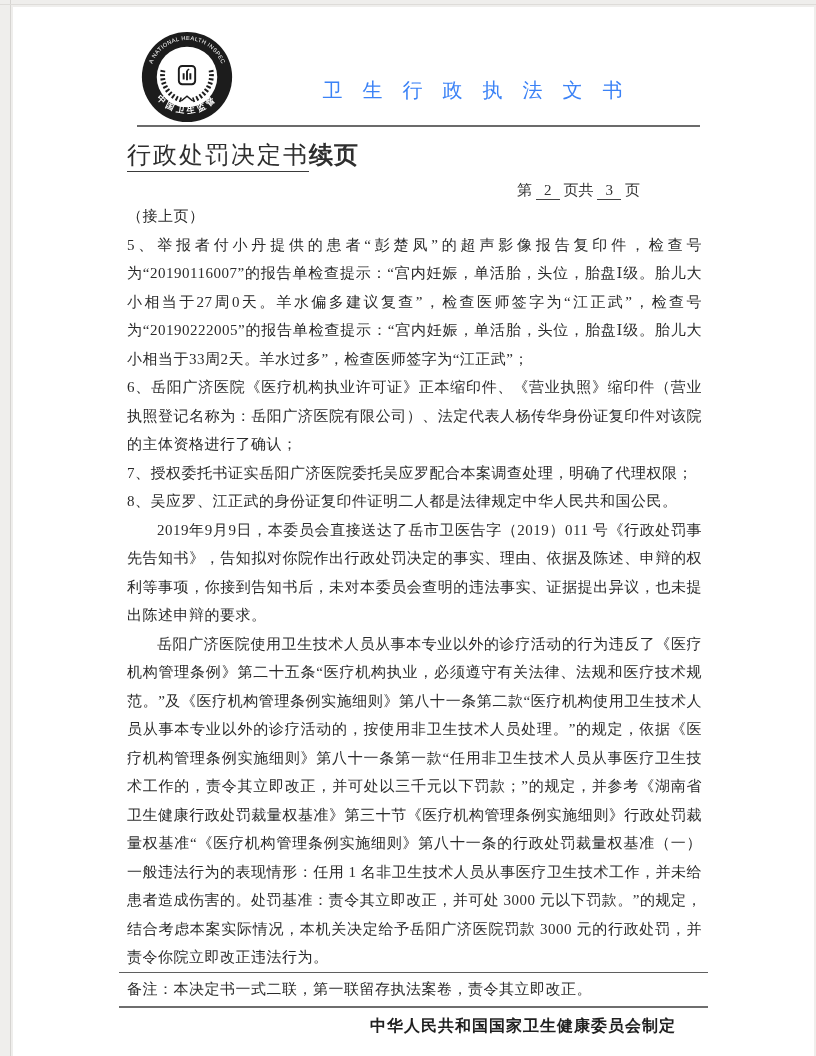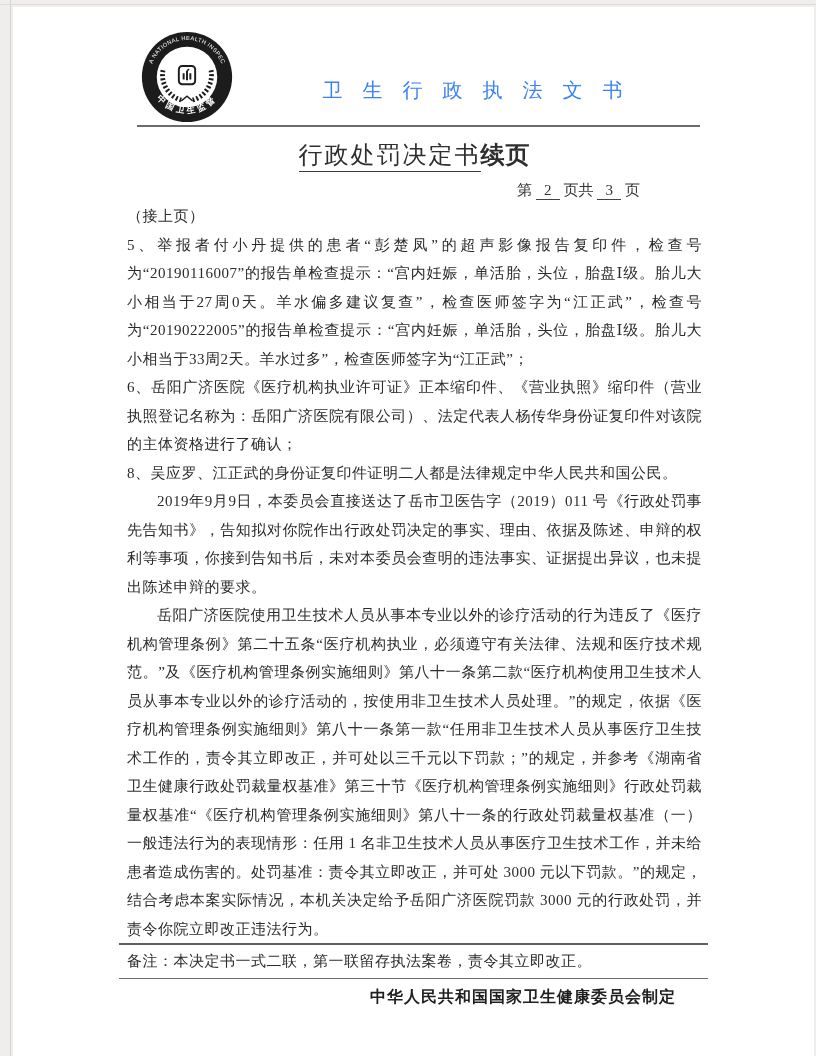--- a/index.html
+++ b/index.html
@@ -46,21 +46,20 @@
     padding-left:28px;
     white-space:nowrap;
   }
   .rule-header{
     height:2px;background:#6b6b6b;
     margin-top:0px;
     margin-left:10px;margin-right:2px;
   }
   
   .subtitle{
-    text-align:center;
     font-size:24px;
     margin-top:12px;
     color:#2e2e2e;
     letter-spacing:2px;
   }
   .subtitle .u{
     border-bottom:1.5px solid #3a3a3a;
     padding-bottom:3px;
   }
   .subtitle .b{
@@ -157,20 +156,21 @@
       <span class="num">2</span>
       <span>页共</span>
       <span class="num">3</span>
       <span>页</span>
     </div>
 
     <div class="body-text">
       <p>（接上页）</p>
       <p>5、举报者付小丹提供的患者“彭楚凤”的超声影像报告复印件，检查号为“20190116007”的报告单检查提示：“宫内妊娠，单活胎，头位，胎盘Ⅰ级。胎儿大小相当于27周0天。羊水偏多建议复查”，检查医师签字为“江正武”，检查号为“20190222005”的报告单检查提示：“宫内妊娠，单活胎，头位，胎盘Ⅰ级。胎儿大小相当于33周2天。羊水过多”，检查医师签字为“江正武”；</p>
       <p>6、岳阳广济医院《医疗机构执业许可证》正本缩印件、《营业执照》缩印件（营业执照登记名称为：岳阳广济医院有限公司）、法定代表人杨传华身份证复印件对该院的主体资格进行了确认；</p>
+      <p>7、授权委托书证实岳阳广济医院委托吴应罗配合本案调查处理，明确了代理权限；</p>
       <p>8、吴应罗、江正武的身份证复印件证明二人都是法律规定中华人民共和国公民。</p>
       <p class="indent">2019年9月9日，本委员会直接送达了岳市卫医告字（2019）011 号《行政处罚事先告知书》，告知拟对你院作出行政处罚决定的事实、理由、依据及陈述、申辩的权利等事项，你接到告知书后，未对本委员会查明的违法事实、证据提出异议，也未提出陈述申辩的要求。</p>
       <p class="indent">岳阳广济医院使用卫生技术人员从事本专业以外的诊疗活动的行为违反了《医疗机构管理条例》第二十五条“医疗机构执业，必须遵守有关法律、法规和医疗技术规范。”及《医疗机构管理条例实施细则》第八十一条第二款“医疗机构使用卫生技术人员从事本专业以外的诊疗活动的，按使用非卫生技术人员处理。”的规定，依据《医疗机构管理条例实施细则》第八十一条第一款“任用非卫生技术人员从事医疗卫生技术工作的，责令其立即改正，并可处以三千元以下罚款；”的规定，并参考《湖南省卫生健康行政处罚裁量权基准》第三十节《医疗机构管理条例实施细则》行政处罚裁量权基准“《医疗机构管理条例实施细则》第八十一条的行政处罚裁量权基准（一）一般违法行为的表现情形：任用 1 名非卫生技术人员从事医疗卫生技术工作，并未给患者造成伤害的。处罚基准：责令其立即改正，并可处 3000 元以下罚款。”的规定，结合考虑本案实际情况，本机关决定给予岳阳广济医院罚款 3000 元的行政处罚，并责令你院立即改正违法行为。</p>
     </div>
 
     <div class="rule-foot"></div>
     <div class="note-line">备注：本决定书一式二联，第一联留存执法案卷，责令其立即改正。</div>
     <div class="rule-foot second"></div>
     <div class="issuer-line">中华人民共和国国家卫生健康委员会制定</div>
 

